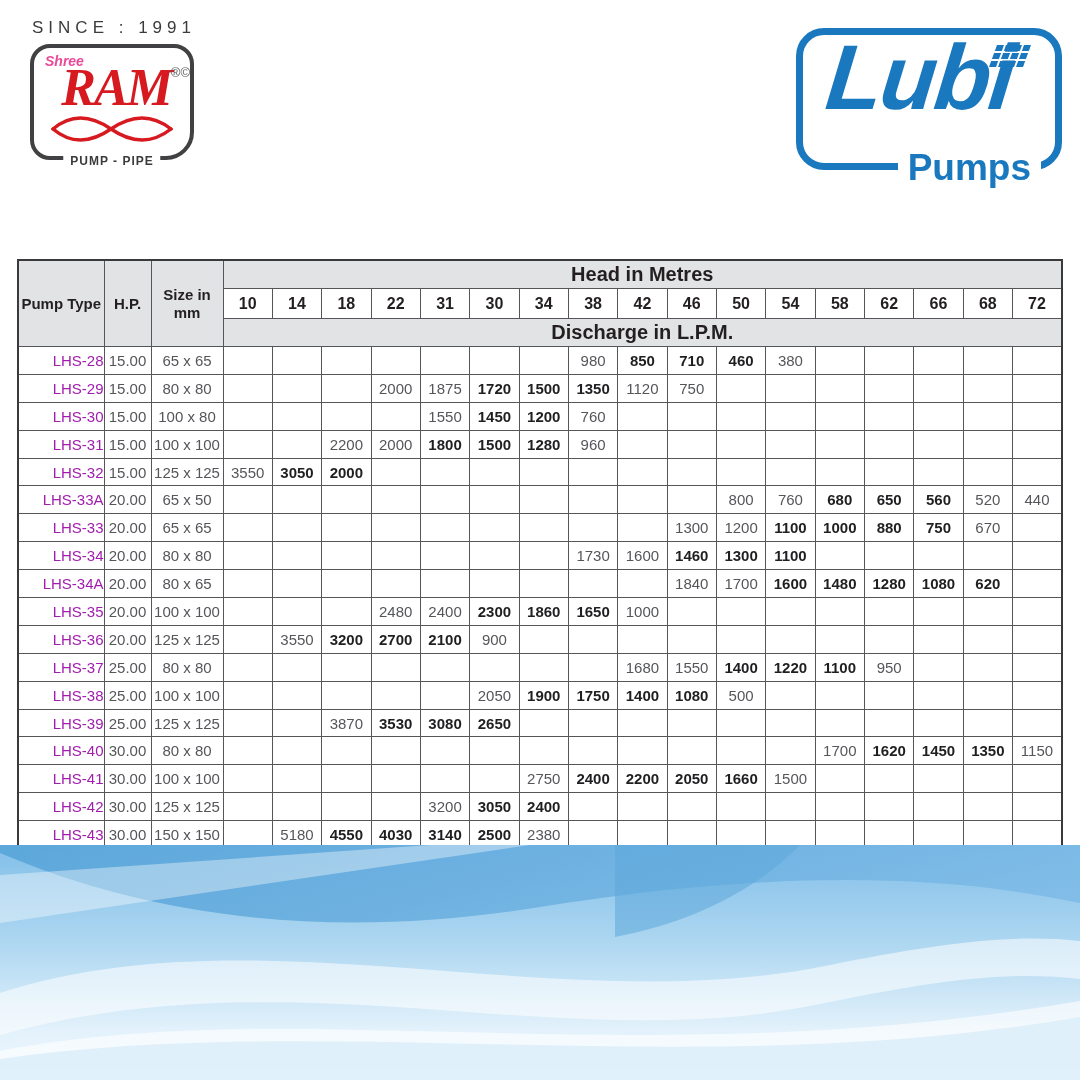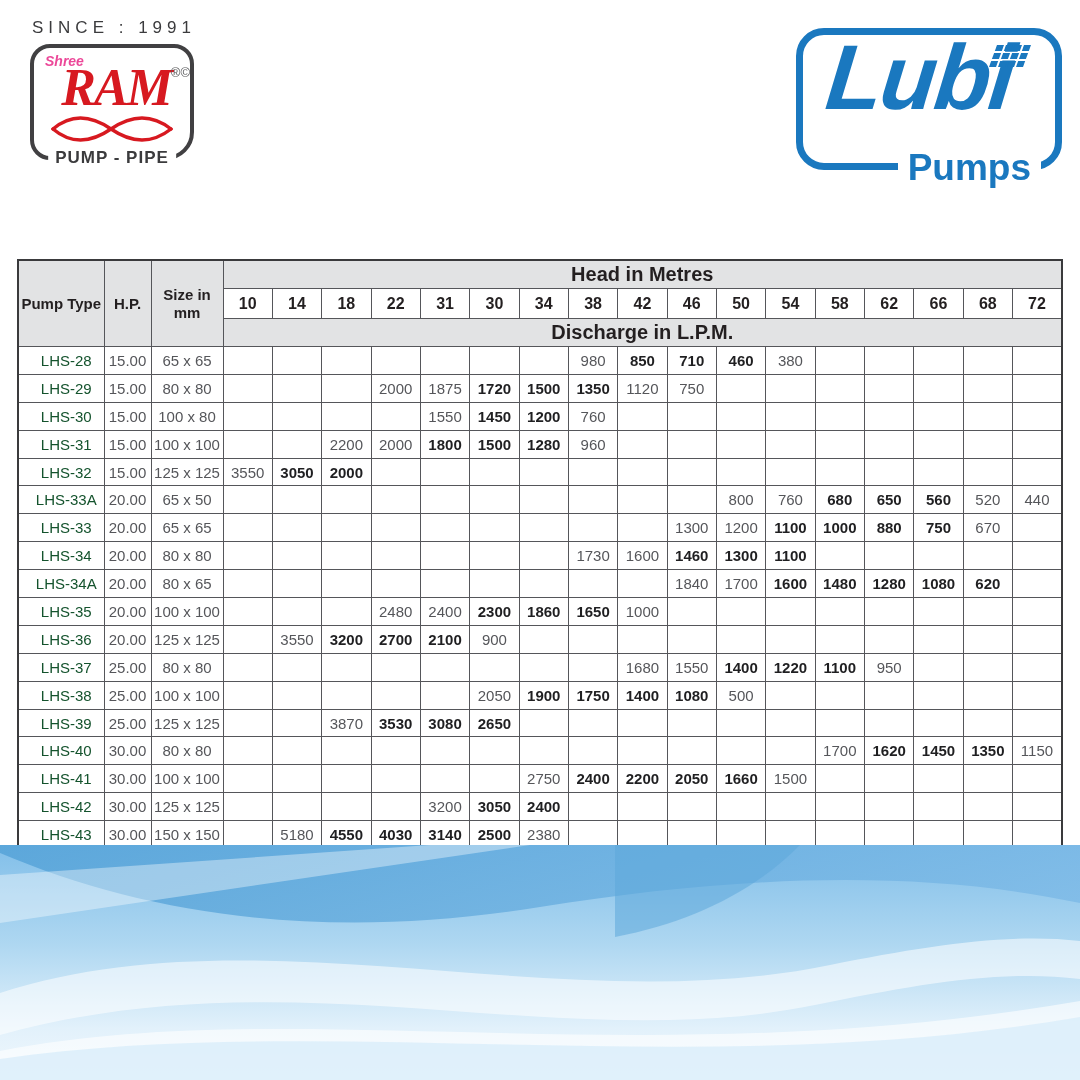--- a/index.html
+++ b/index.html
@@ -15,21 +15,21 @@
   .ram-box{position:relative;margin-top:6px;width:156px;height:108px;
            border:4px solid #414042;border-radius:20px 20px 28px 20px;background:#fff;}
   .shree{position:absolute;top:5px;left:11px;font-size:14px;font-weight:700;
          color:#ec4899;font-style:italic;}
   .ram-row{position:absolute;top:14px;left:0;width:100%;text-align:right;}
   .ram-name{font-family:"Liberation Serif",serif;font-style:italic;font-weight:700;
             font-size:52px;color:#d71920;letter-spacing:-2px;line-height:1;}
   .marks{font-size:13px;color:#58595b;vertical-align:28px;letter-spacing:0;}
   .flourish{position:absolute;left:13px;bottom:14px;}
   .pump-pipe{position:absolute;left:50%;bottom:-12px;transform:translateX(-50%);
-             background:#fff;padding:0 7px;font-size:17px;font-weight:700;
+             background:#fff;padding:0 7px;font-size:12px;font-weight:700;
              letter-spacing:1px;color:#3b3b3d;white-space:nowrap;}
 
   
   .lubi-badge{position:absolute;right:18px;top:28px;}
   .lubi-box{position:relative;width:252px;height:128px;border:7px solid #1a78bf;
             border-radius:28px;background:#fff;}
   .lubi-name{position:absolute;left:24px;top:-6px;font-size:92px;font-weight:700;
              font-style:italic;color:#1a78bf;transform:skewX(-6deg);line-height:1.05;
              letter-spacing:-2px;}
   .lubi-grid{position:absolute;top:10px;right:28px;display:grid;
@@ -43,21 +43,21 @@
              border-collapse:collapse;table-layout:fixed;background:#fff;
              border:2px solid #3a3a3c;}
   table.spec th,table.spec td{border:1px solid #55565a;padding:0;
              font-size:15px;color:#55565a;text-align:center;vertical-align:middle;
              overflow:hidden;white-space:nowrap;}
   table.spec thead th{background:#e2e3e4;color:#231f20;font-weight:700;}
   table.spec thead tr.headvals th{background:#ffffff;font-size:16px;height:29px;}
   table.spec thead th.group{font-size:20px;height:27px;}
   table.spec thead th.c3{white-space:normal;line-height:1.15;font-size:15px;margin-top:8px;}
   table.spec tbody td{height:26.9px;background:#fff;}
-  table.spec tbody td.pump{text-align:center;padding-left:10px;color:#14532d;}
+  table.spec tbody td.pump{text-align:right;padding-left:10px;color:#a21caf;}
   table.spec tbody td.b{font-weight:700;color:#1f1f21;}
 
   
   .waves{position:absolute;left:0;top:845px;width:1080px;height:235px;display:block;}
 </style>
 </head>
 <body>
 
 <div class="page">
 

